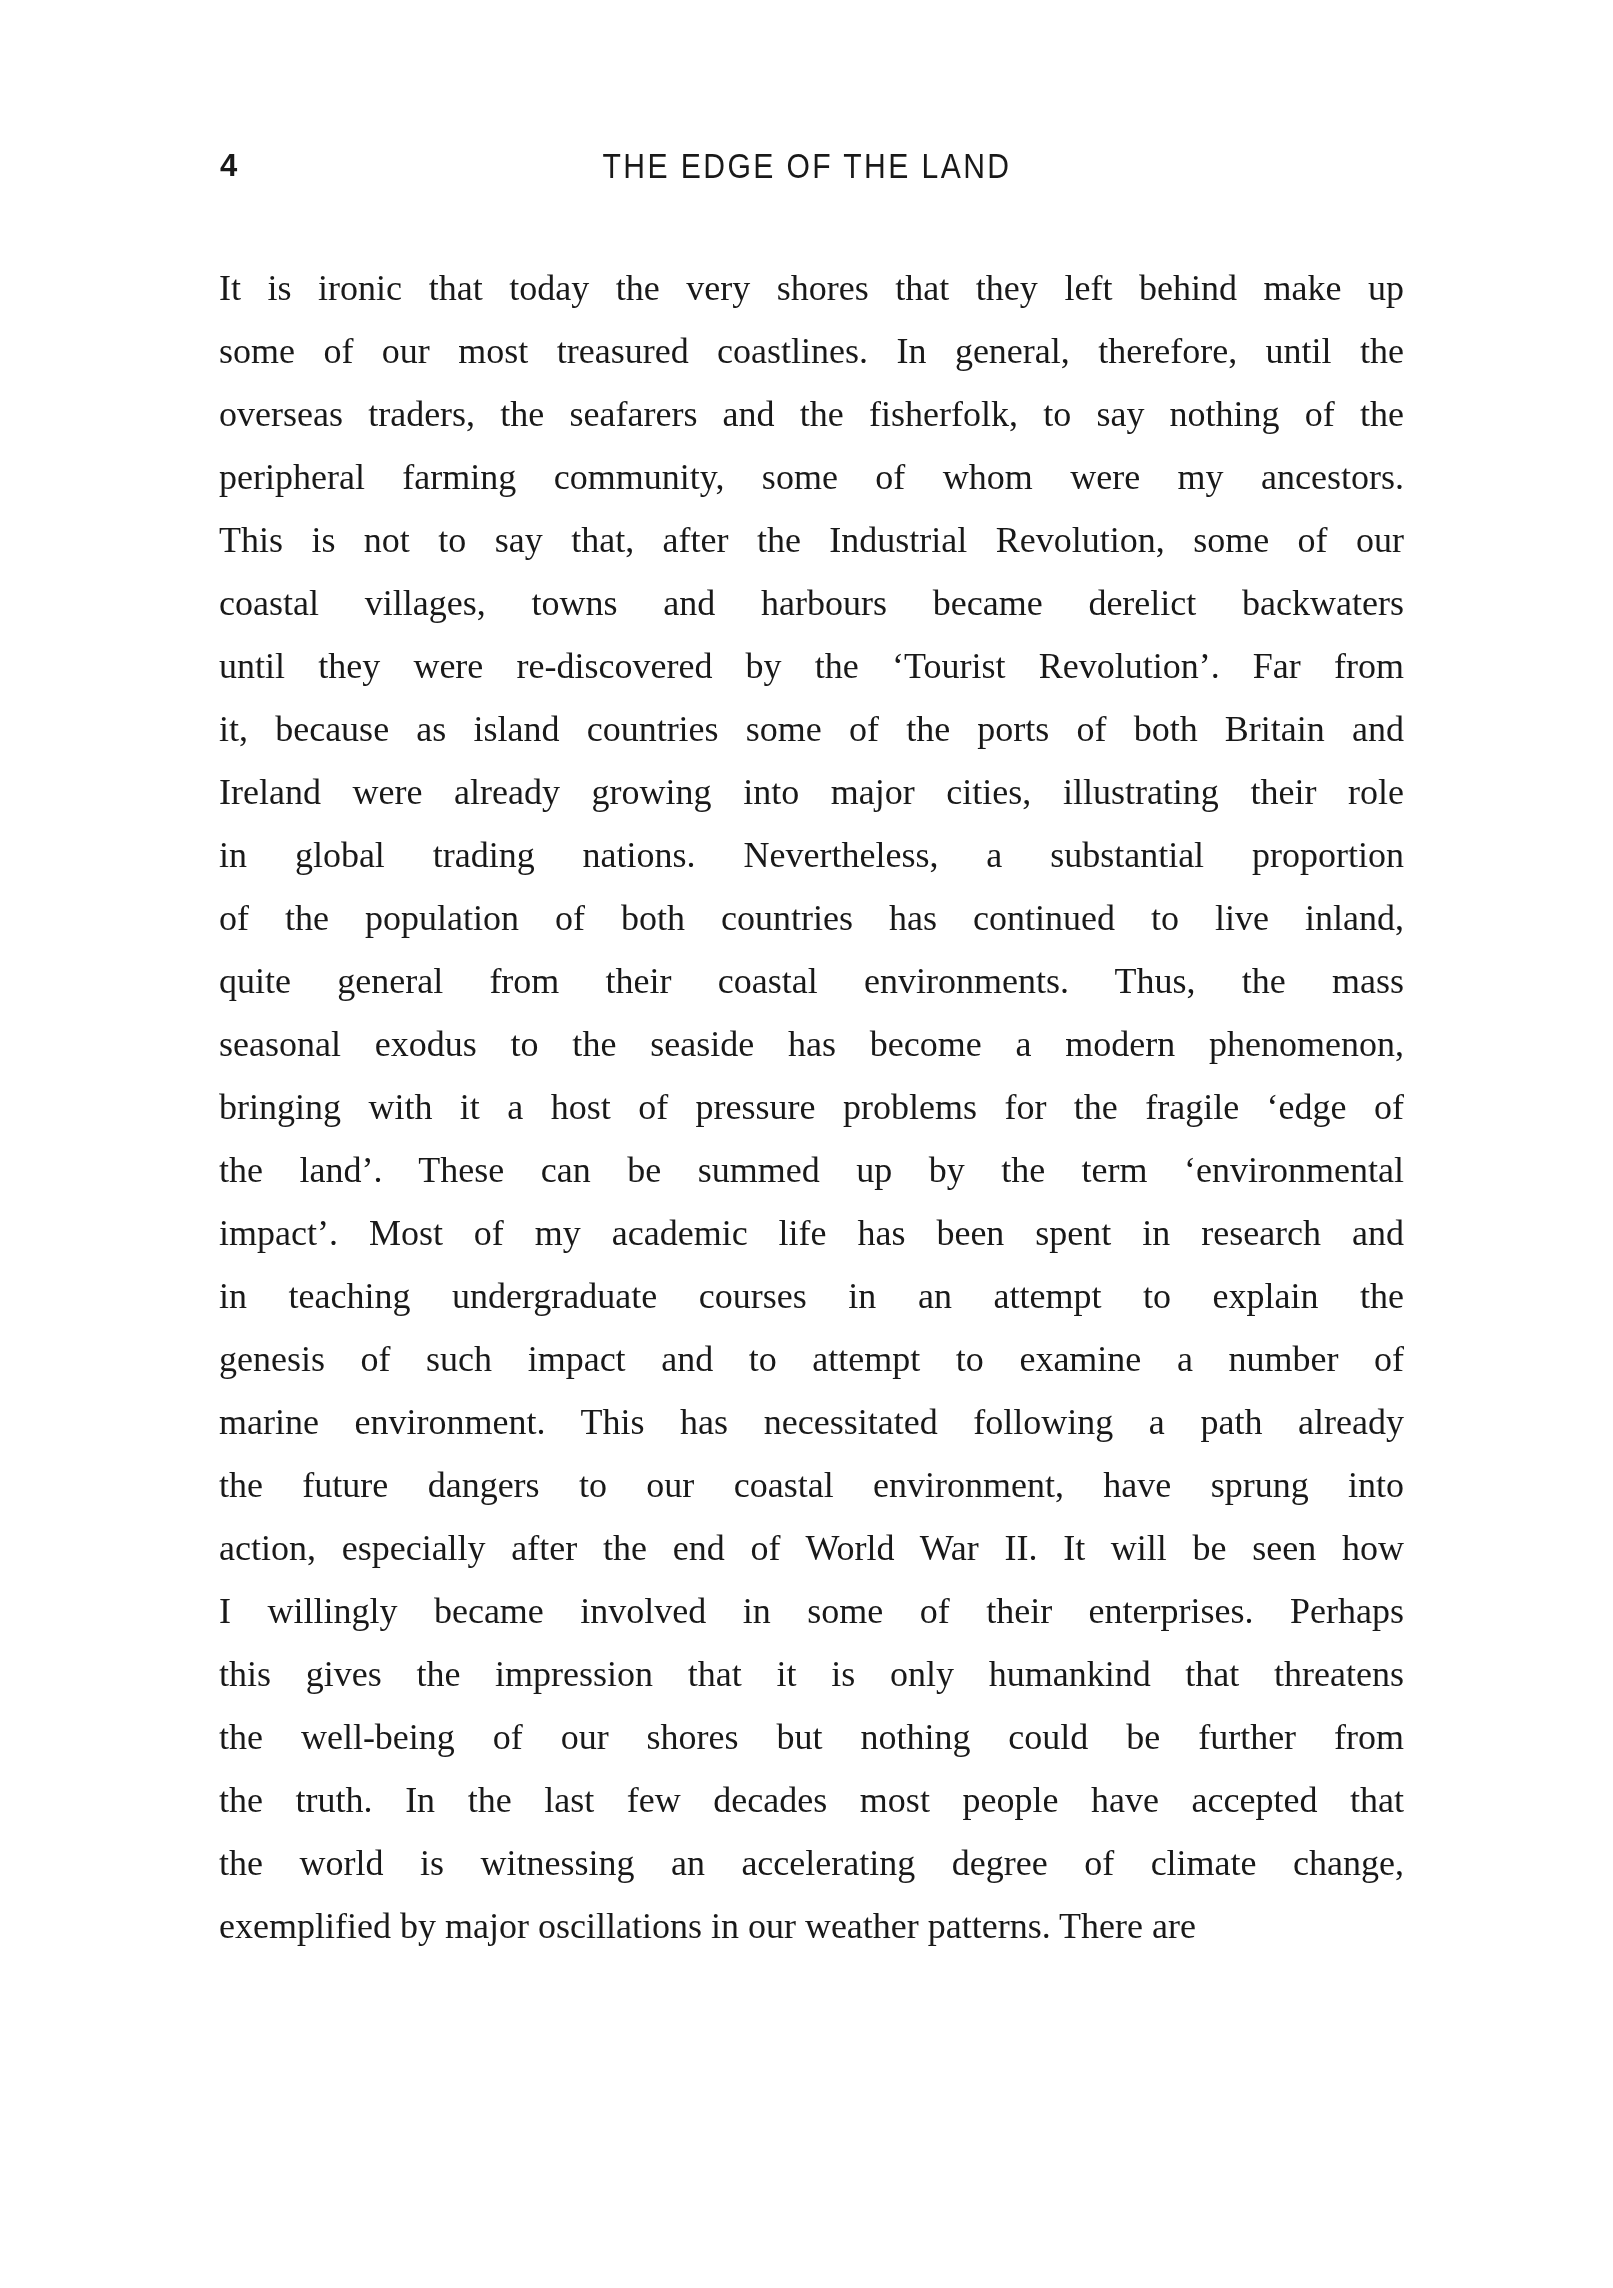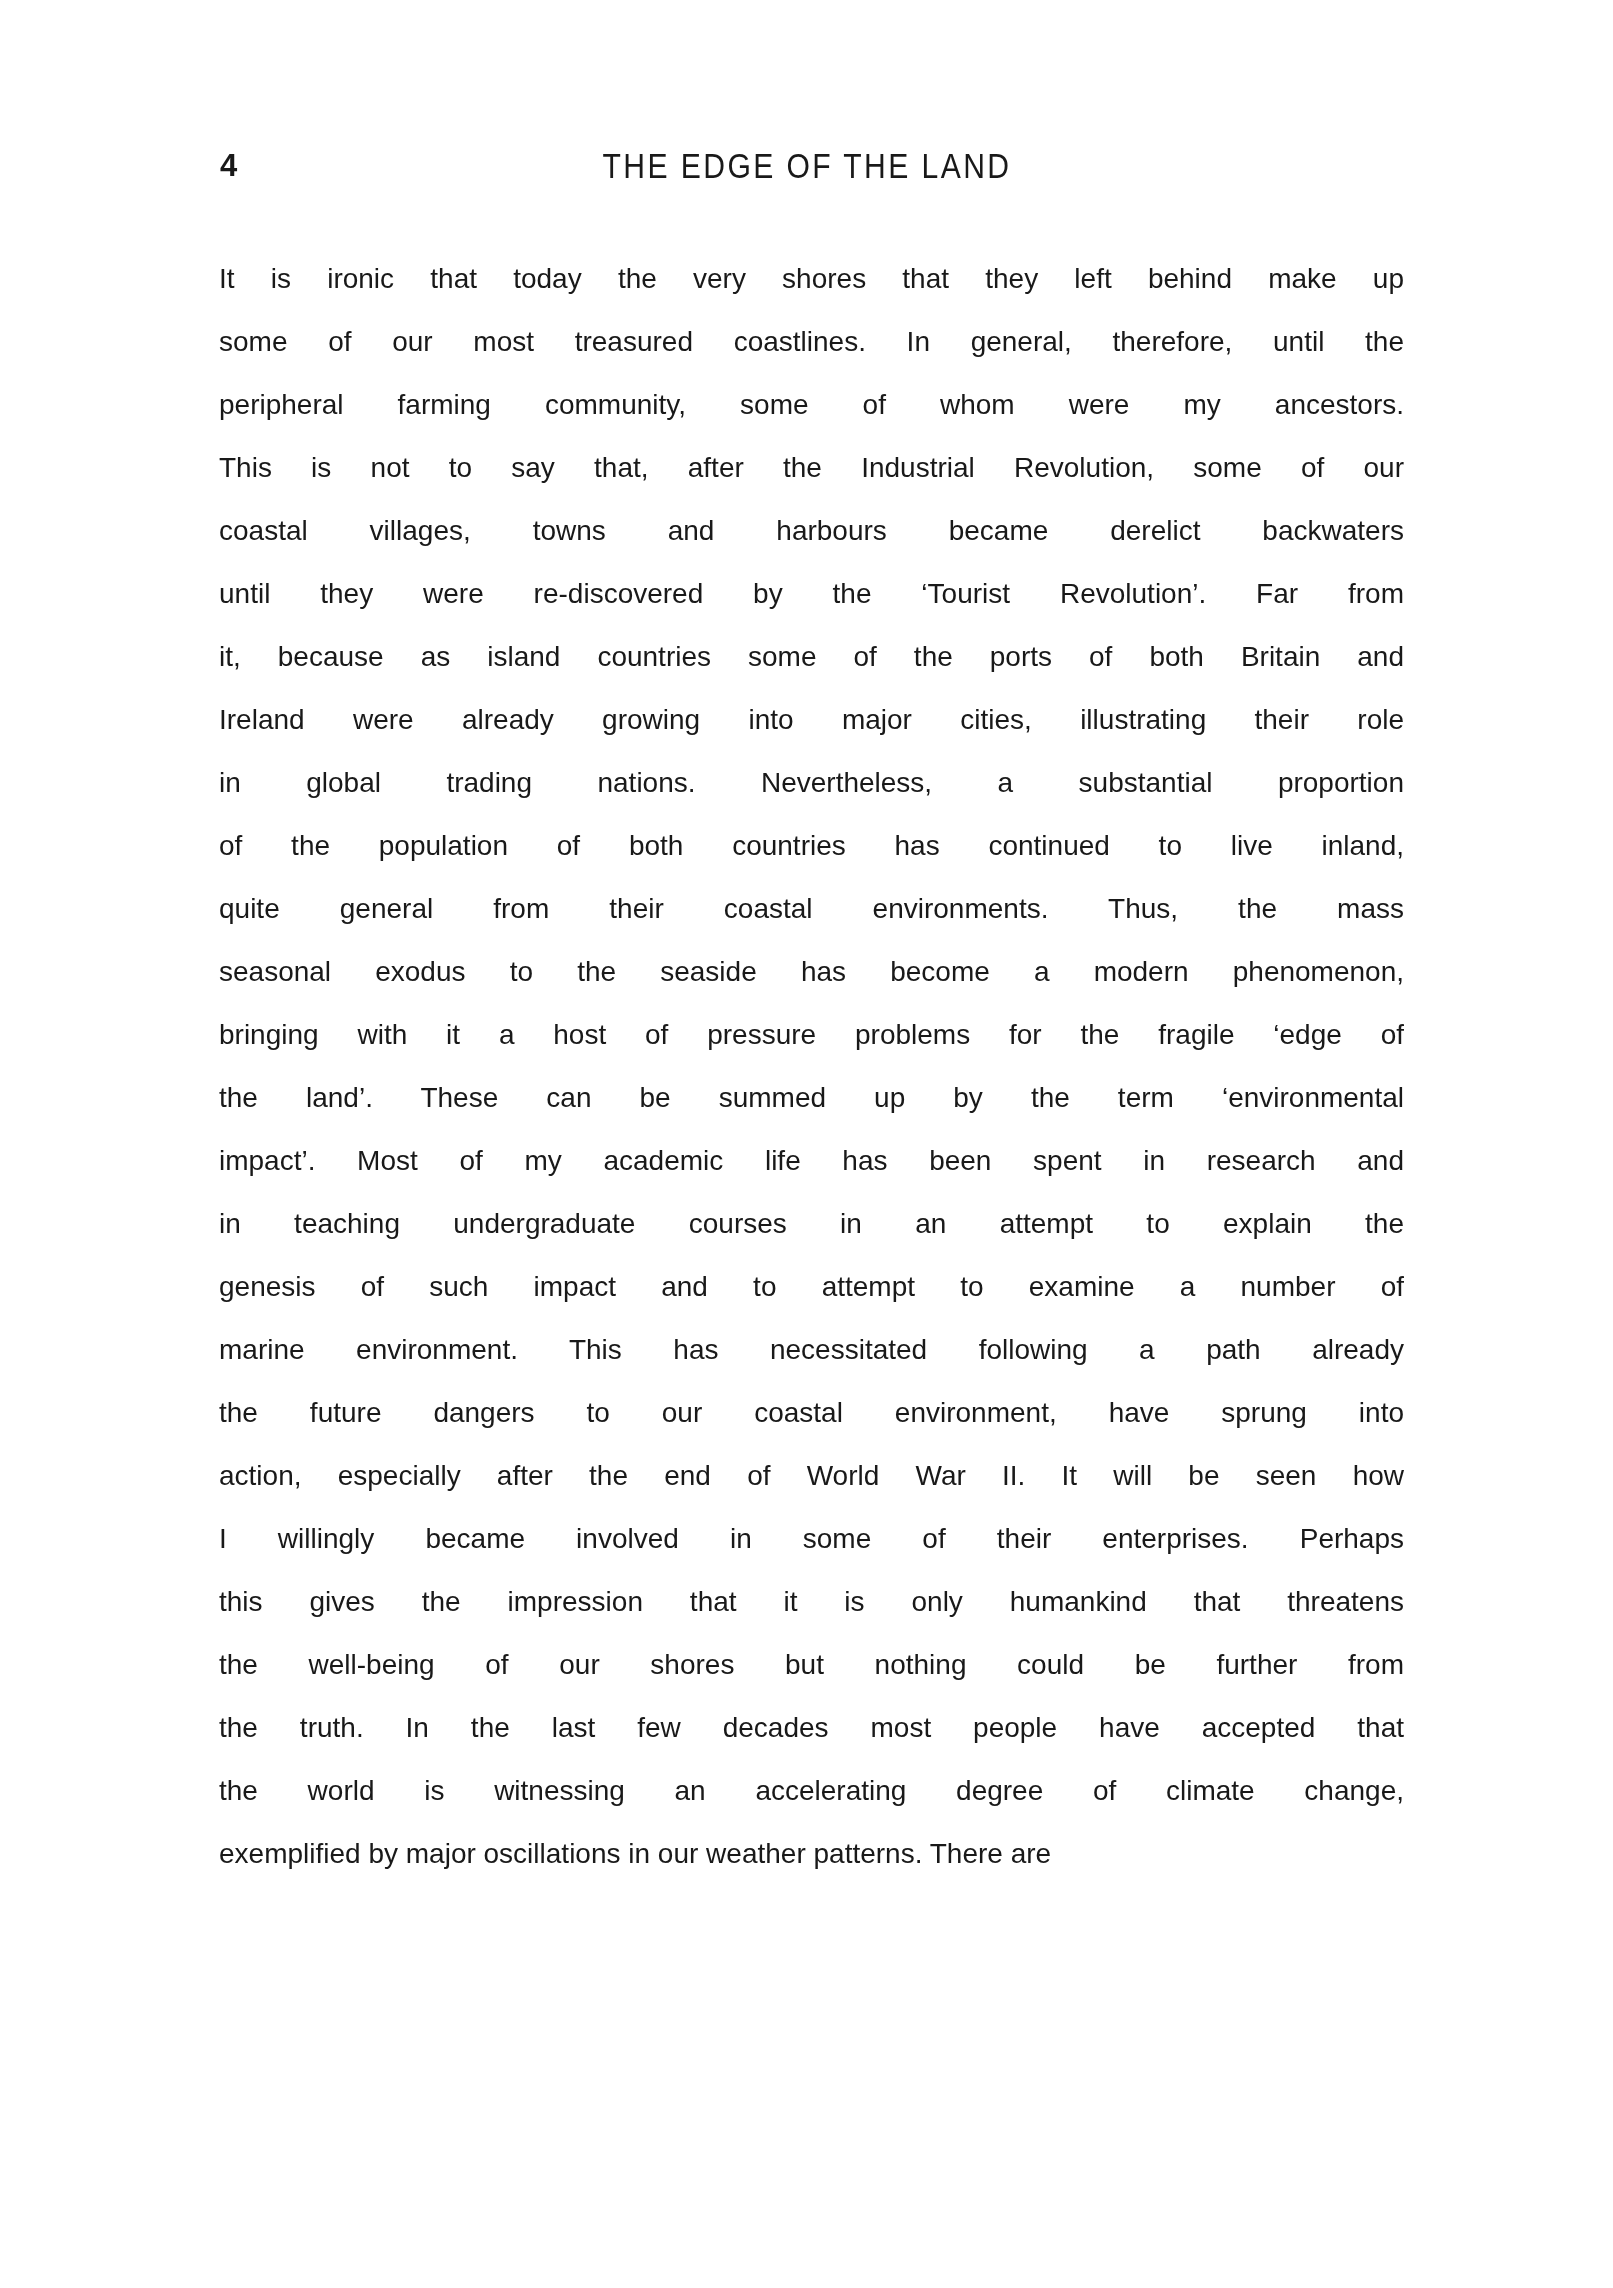--- a/index.html
+++ b/index.html
@@ -41,24 +41,24 @@
     transform-origin: center top;
     font-size: 35px;
     font-weight: 400;
     letter-spacing: 2.8px;
     white-space: nowrap;
   }
   
   .body-text {
     position: absolute;
     left: 219px;
-    top: 247px;
+    top: 257px;
     width: 1185px;
-    font-family: Liberation Sans, sans-serif;
-    font-size: 28px;
+    font-family: Liberation Serif, serif;
+    font-size: 36px;
     line-height: 63px;
   }
   .body-text .line {
     height: 63px;
     overflow: hidden;
     text-align: justify;
     text-align-last: justify;
     white-space: normal;
   }
   .body-text .line.last {
@@ -70,20 +70,21 @@
 
 <div class="page">
   <div class="running-head">
     <span class="page-number">4</span>
     <span class="head-title">THE EDGE OF THE LAND</span>
   </div>
 
   <div class="body-text">
       <div class="line">It is ironic that today the very shores that they left behind make up</div>
       <div class="line">some of our most treasured coastlines. In general, therefore, until the</div>
+      <div class="line">overseas traders, the seafarers and the fisherfolk, to say nothing of the</div>
       <div class="line">peripheral farming community, some of whom were my ancestors.</div>
       <div class="line">This is not to say that, after the Industrial Revolution, some of our</div>
       <div class="line">coastal villages, towns and harbours became derelict backwaters</div>
       <div class="line">until they were re-discovered by the ‘Tourist Revolution’. Far from</div>
       <div class="line">it, because as island countries some of the ports of both Britain and</div>
       <div class="line">Ireland were already growing into major cities, illustrating their role</div>
       <div class="line">in global trading nations. Nevertheless, a substantial proportion</div>
       <div class="line">of the population of both countries has continued to live inland,</div>
       <div class="line">quite general from their coastal environments. Thus, the mass</div>
       <div class="line">seasonal exodus to the seaside has become a modern phenomenon,</div>

